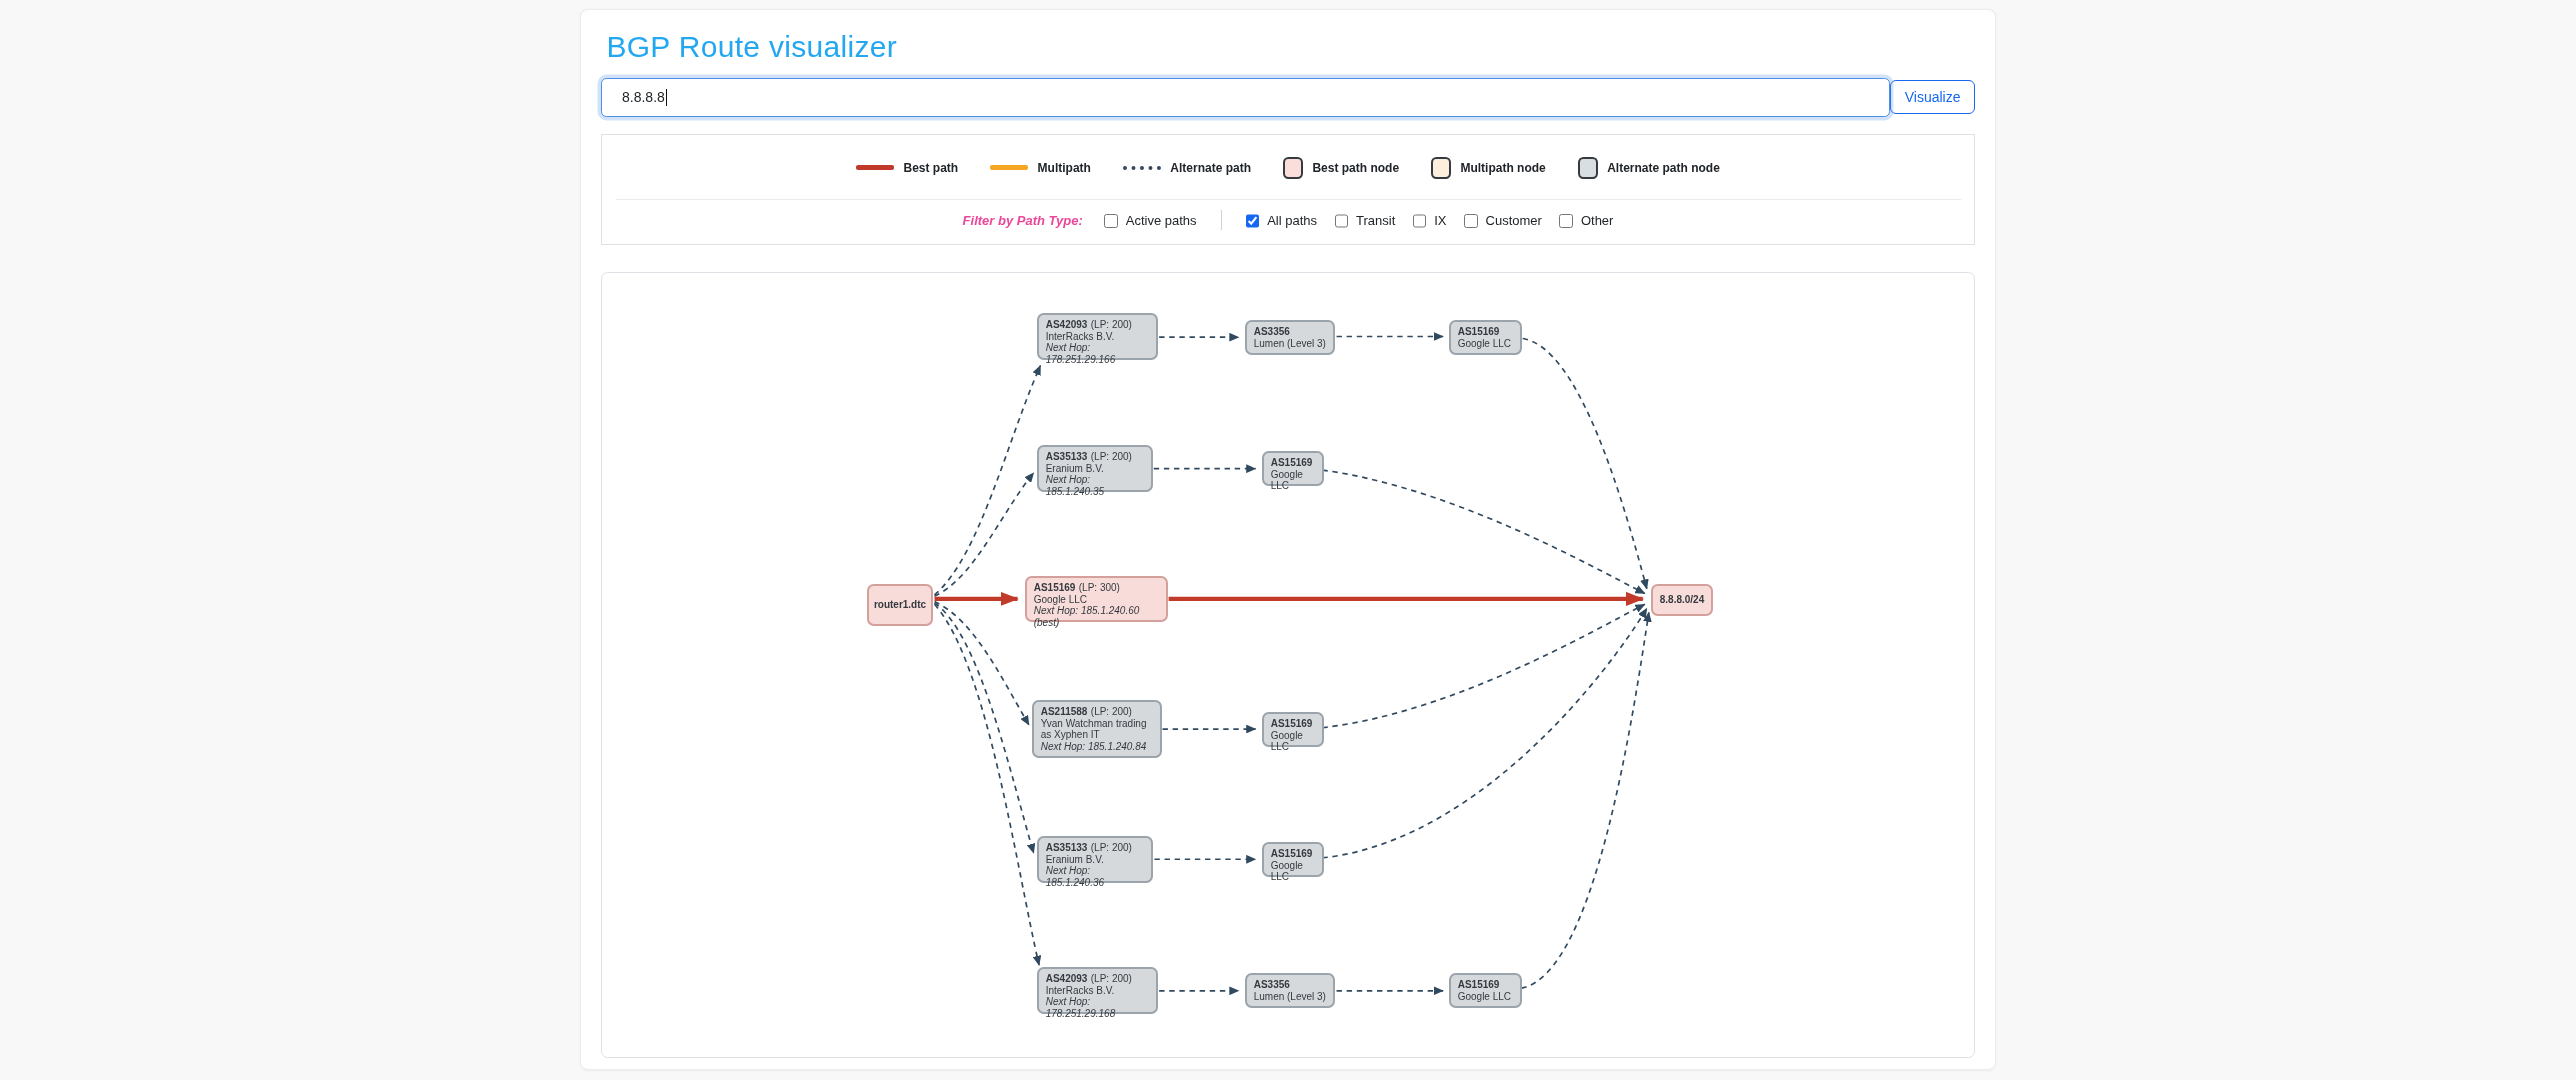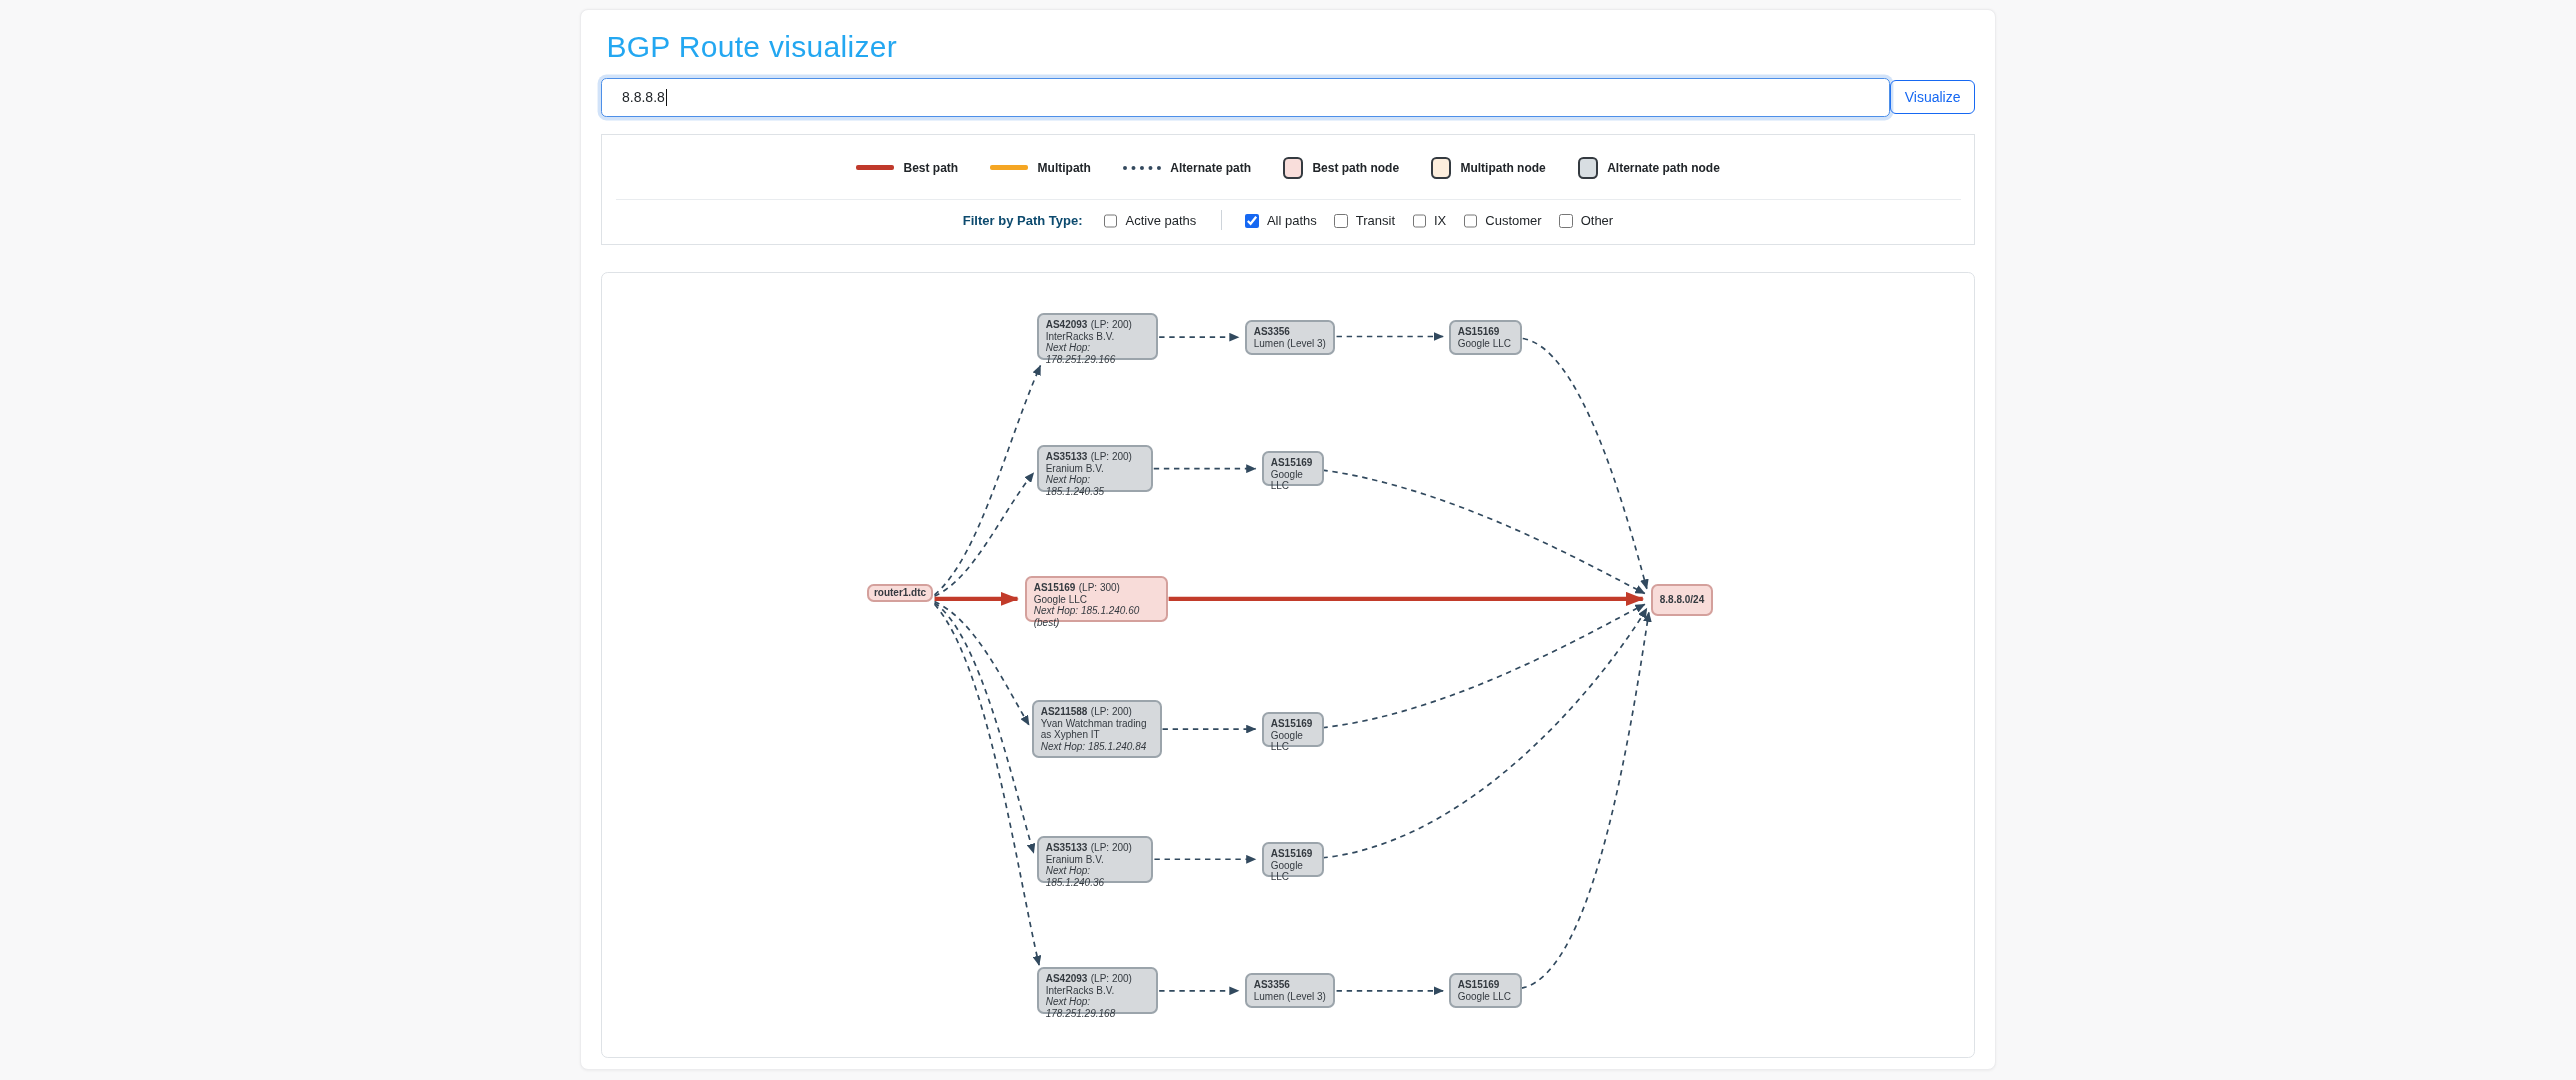--- a/index.html
+++ b/index.html
@@ -21,21 +21,21 @@
   .legend-panel{border:0.7px solid #dee2e6;border-radius:0;background:#fff;}
   .legend-row{display:flex;align-items:center;justify-content:center;gap:32px;padding:21.6px 0 20px 0;}
   .legend-item{display:flex;align-items:center;gap:9.4px;}
   .lg-label{font-size:12px;font-weight:700;color:#212529;}
   .lg-label.normal{font-weight:700;}
   .sw-line{width:38px;height:4.7px;border-radius:2px;}
   .sw-dotted{width:38px;height:0;border-top:4px dotted #34495e;}
   .sw-node{width:20px;height:21.6px;border-radius:5.4px;border:2.7px solid #343a40;box-sizing:border-box;}
   .lg-divider{height:0.7px;background:#e9ecef;margin:0 13.5px;}
   .filter-row{display:flex;align-items:center;justify-content:center;gap:17.5px;padding:10.8px 0 13.5px 0;}
-  .filter-title{font-size:13px;font-weight:700;color:#0c4a6e;margin-right:4px;}
+  .filter-title{font-size:13px;font-weight:700;color:#ec4899;margin-right:4px;font-style:italic;}
   .chk{display:flex;align-items:flex-end;gap:8px;font-size:13px;color:#212529;cursor:pointer;}
   .chk input{width:13.5px;height:13.5px;accent-color:#1668f2;cursor:pointer;margin:0;}
   .vsep{width:0.7px;height:20px;background:#ced4da;margin:0 6.7px;}
   
   .graph-panel{margin-top:27px;border:0.7px solid #dee2e6;border-radius:6.7px;background:#fff;height:784px;
         position:relative;overflow:hidden;}
   .canvas{position:absolute;left:0;top:0;width:1374px;height:784px;}
   .canvas svg{position:absolute;left:0;top:0;}
   .node{position:absolute;box-sizing:border-box;border-radius:6.7px;padding:4.7px 6.7px;font-size:10px;
         line-height:11.5px;color:#343a40;}
@@ -151,21 +151,21 @@
           <path d="M 1068 674 C 1260 652, 1462 534, 1546 491"></path>
           <path d="M 1068 867 C 1300 842, 1492 592, 1549 497"></path>
           <path d="M 1363 1060 C 1472 1040, 1528 660, 1552 503"></path>
         </g>
         <g fill="none" stroke="#c23b2a" stroke-width="6" marker-end="url(#mRed)">
           <path d="M 493 483 L 616 483"></path>
           <path d="M 840 483 L 1543 483"></path>
         </g>
       </svg>
 
-      <div class="node n-pink n-center" style="left:265px;top:311px;width:66px;height:18px">
+      <div class="node n-pink n-center" style="left:265px;top:311px;width:66px;height:42px">
         <span>router1.dtc</span>
       </div>
 
       <div class="node n-gray" style="left:435px;top:40px;width:121px;height:47px">
         <div><span class="as">AS42093</span><span class="lp">(LP: 200)</span></div>
         <div>InterRacks B.V.</div>
         <div class="nh">Next Hop: 178.251.29.166</div>
       </div>
       <div class="node n-gray" style="left:643px;top:47px;width:90px;height:35px">
         <div class="as">AS3356</div>

